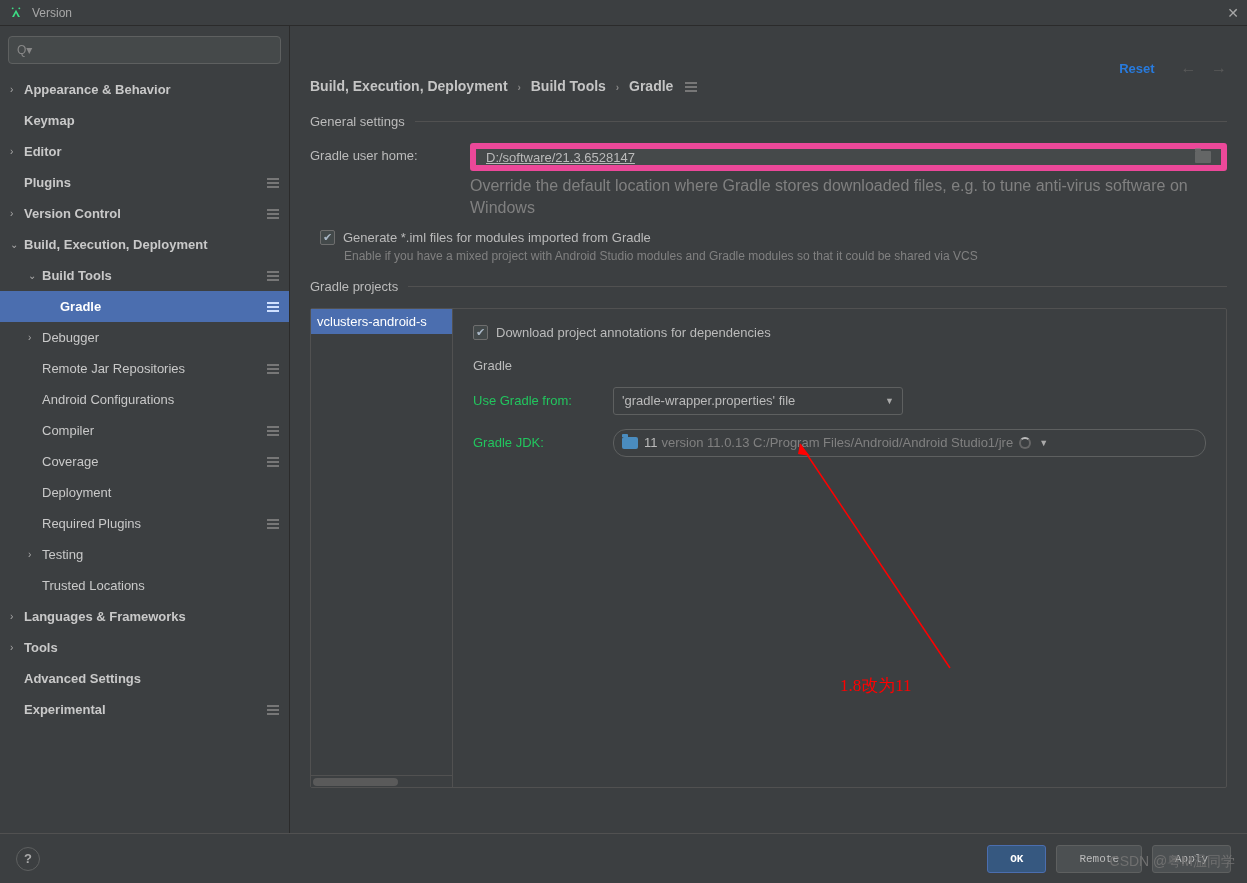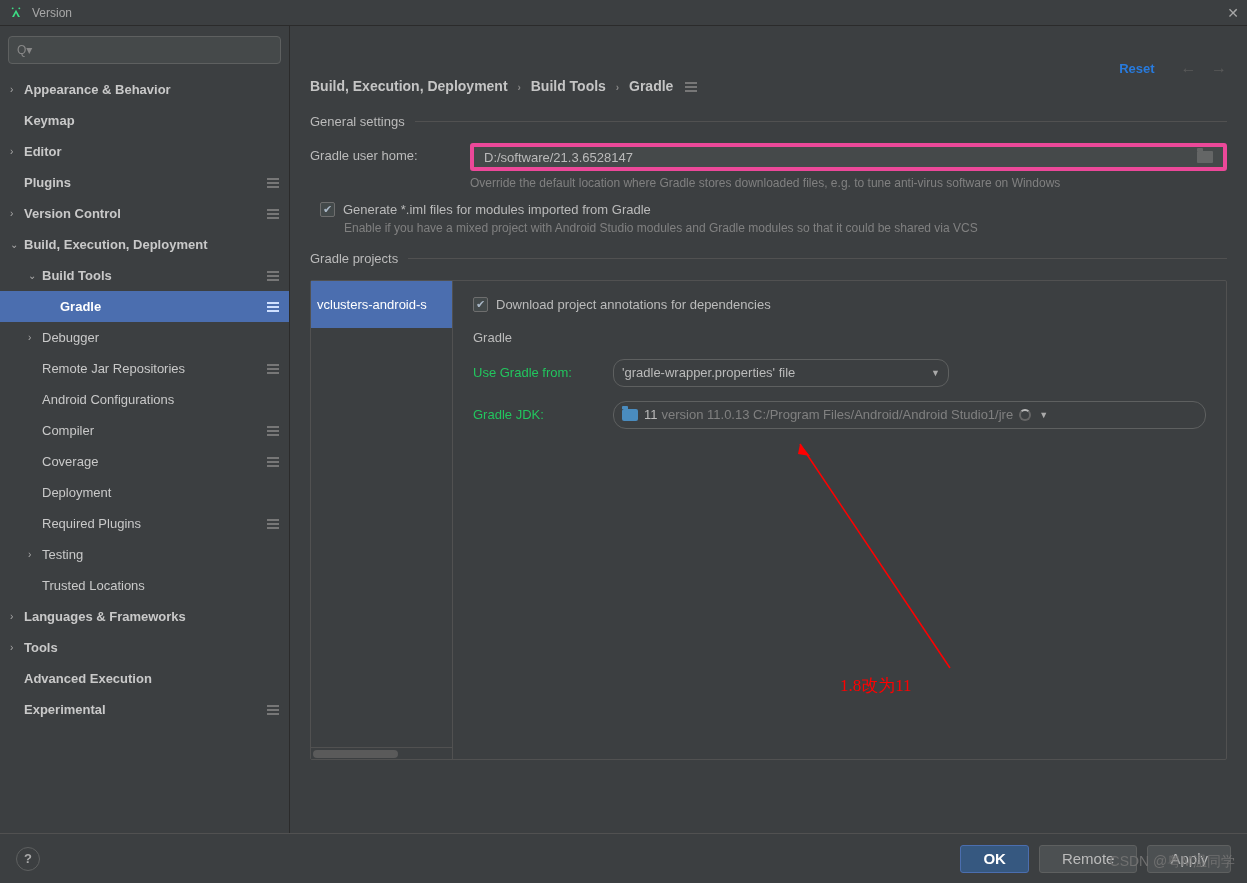--- a/index.html
+++ b/index.html
@@ -31,29 +31,29 @@
   .breadcrumb .crumb { color: #c5c5c5; }
   .breadcrumb .sep { color: #888; margin: 0 6px; font-size: 10px; }
   .reset-link { color: #287bde; font-size: 13px; font-weight: bold; cursor: pointer; margin-right: 16px; }
   .nav-arrows { color: #5a5a5a; font-size: 16px; }
   .nav-arrows span { margin-left: 10px; }
   .section-divider { display:flex; align-items:center; font-size:13px; color:#bbbbbb; margin-bottom: 14px; }
   .section-divider .line { flex:1; border-top:1px solid #515151; margin-left:10px; }
   .form-row { display: flex; align-items: flex-start; margin-bottom: 8px; font-size: 13px; }
   .form-row .lab { width: 160px; color: #bbbbbb; padding-top: 5px; }
   .form-row .ctrl { flex: 1; }
-  .text-input { height: 28px; border: 4px solid #ec4899; border-radius: 3px; background: #45494a; display: flex; align-items: center; padding: 0 10px; color: #bbbbbb; font-size: 13px; }
+  .text-input { height: 28px; border: 6px solid #ec4899; border-radius: 3px; background: #45494a; display: flex; align-items: center; padding: 0 10px; color: #bbbbbb; font-size: 13px; text-decoration: underline; }
   .text-input .val { flex: 1; }
-  .hint { color: #808080; font-size: 12px; margin-top: 4px; line-height: 1.4; }
+  .hint { color: #808080; font-size: 16px; margin-top: 4px; line-height: 1.4; }
   .checkbox-row { display: flex; align-items: center; margin-left: 10px; margin-bottom: 4px; font-size: 13px; color: #bbbbbb; }
   .checkbox-row .cb { width:15px; height:15px; border:1px solid #6e6e6e; border-radius:2px; background:#43494a; margin-right:8px; display:flex; align-items:center; justify-content:center; color:#a9b7c6; font-size:11px; }
   .sub-hint { color:#808080; font-size:12px; margin-left:34px; margin-bottom:16px; }
   .projects-pane { display:flex; border:1px solid #515151; border-radius:2px; height: 480px; }
   .proj-list { width:142px; background:#3c3f41; border-right:1px solid #515151; position:relative; }
-  .proj-item { background:#4b6eaf; color:#fff; font-size:13px; padding:16px 6px; white-space:nowrap; overflow:hidden; }
+  .proj-item { background:#4b6eaf; color:#fff; font-size:13px; padding:5px 6px; white-space:nowrap; overflow:hidden; }
   .proj-scroll { position:absolute; bottom:0; left:0; right:0; height:12px; background:#3c3f41; border-top:1px solid #515151;}
   .proj-scroll .thumb { height:8px; background:#5a5a5a; border-radius:4px; margin:2px; width:60%; }
   .proj-detail { flex:1; padding:16px 20px; }
   .gradle-section-title { font-size:13px; color:#bbbbbb; margin:18px 0 14px 0; }
   .select-row { display:flex; align-items:center; margin-bottom:14px; font-size:13px; }
   .select-row .sl-lab { width:140px; color:#22c55e; }
   .dropdown { height:28px; border:1px solid #5e6060; border-radius:3px; background:#3c3f41; display:flex; align-items:center; padding:0 8px; color:#bbbbbb; font-size:13px; cursor:pointer; }
   .dropdown .dd-text { flex:1; white-space:nowrap; overflow:hidden; }
   .dropdown .dd-arrow { color:#aaa; font-size:9px; margin-left:8px; }
   .dropdown.wide { flex:1;border-radius:13px; }
@@ -62,21 +62,21 @@
   .jdk-ver { color:#808080; margin-left:4px; }
   .spinner { width:12px; height:12px; border:2px solid #666; border-top-color:#bbb; border-radius:50%; margin-left:6px; animation:spin 1s linear infinite; }
   @keyframes spin { to { transform:rotate(360deg);} }
   .annotation { position:absolute; pointer-events:none; }
   .red-arrow { stroke:#ff0000; stroke-width:1.5; fill:none; }
   .red-arrow-head { fill:#ff0000; }
   .red-text { fill:#ff0000; font-size:17px; font-family:"SimSun","Microsoft YaHei",serif; }
   .footer { position:absolute; bottom:0; left:0; right:0; height:50px; border-top:1px solid #515151; background:#3c3f41; display:flex; align-items:center; padding:0 16px; }
   .help-btn { width:24px; height:24px; border:1px solid #5e6060; border-radius:12px; display:flex; align-items:center; justify-content:center; color:#aaa; font-size:13px; font-weight:bold; cursor:pointer;}
   .footer-spacer { flex:1; }
-  .btn { height:28px; padding:0 22px; border:1px solid #5e6060; border-radius:3px; background:#4c5052; color:#bbbbbb; font-size:15px; margin-left:10px; cursor:pointer; display:flex; align-items:center; }
+  .btn { height:28px; padding:0 22px; border:1px solid #5e6060; border-radius:3px; background:#4c5052; color:#bbbbbb; font-size:11px; margin-left:10px; cursor:pointer; display:flex; align-items:center;font-family:Liberation Mono, monospace; }
   .btn.primary { background:#365880; border-color:#4b6eaf; color:#fff; font-weight:bold; }
   .watermark { position:absolute; right:12px; bottom:12px; color:#707070; font-size:14px; }
   .folder-icon { width:16px; height:12px; background:#7a7a7a; border-radius:1px; position:relative; opacity:0.6; }
   .folder-icon::before { content:""; position:absolute; top:-3px; left:0; width:6px; height:3px; background:#7a7a7a; border-radius:1px 1px 0 0;}
   .mini-sep-icon { width:12px; height:10px; display:inline-flex; flex-direction:column; justify-content:space-between; margin-left:8px; vertical-align:middle;}
   .mini-sep-icon span { height:2px; background:#777; }
 </style>
 </head>
 <body>
 
@@ -208,21 +208,21 @@
         <div class="tree-item indent-0">
           <span class="expander">›</span>
           <span class="label">Languages &amp; Frameworks</span>
         </div>
         <div class="tree-item indent-0">
           <span class="expander">›</span>
           <span class="label">Tools</span>
         </div>
         <div class="tree-item indent-0">
           <span class="expander"></span>
-          <span class="label">Advanced Execution</span>
+          <span class="label">Advanced Settings</span>
         </div>
         <div class="tree-item indent-0">
           <span class="expander"></span>
           <span class="label">Experimental</span>
           <span class="sep-icon">
             <span></span>
             <span></span>
             <span></span>
           </span>
         </div>
@@ -285,21 +285,21 @@
           </div>
       </div>
       <div class="proj-detail">
         <div class="checkbox-row" style="margin-left:0;">
           <span class="cb">✔</span>
           <span>Download project annotations for dependencies</span>
         </div>
         <div class="gradle-section-title">Gradle</div>
         <div class="select-row">
           <div class="sl-lab">Use Gradle from:</div>
-          <div class="dropdown" style="width:336px;border-radius:11px;">
+          <div class="dropdown" style="width:290px;">
             <span class="dd-text">'gradle-wrapper.properties' file</span>
             <span class="dd-arrow">▼</span>
           </div>
         </div>
         <div class="select-row">
           <div class="sl-lab">Gradle JDK:</div>
           <div class="dropdown wide">
             <span class="dd-folder"></span>
             <span>11</span>
             <span class="jdk-ver">version 11.0.13 C:/Program Files/Android/Android Studio1/jre</span>

